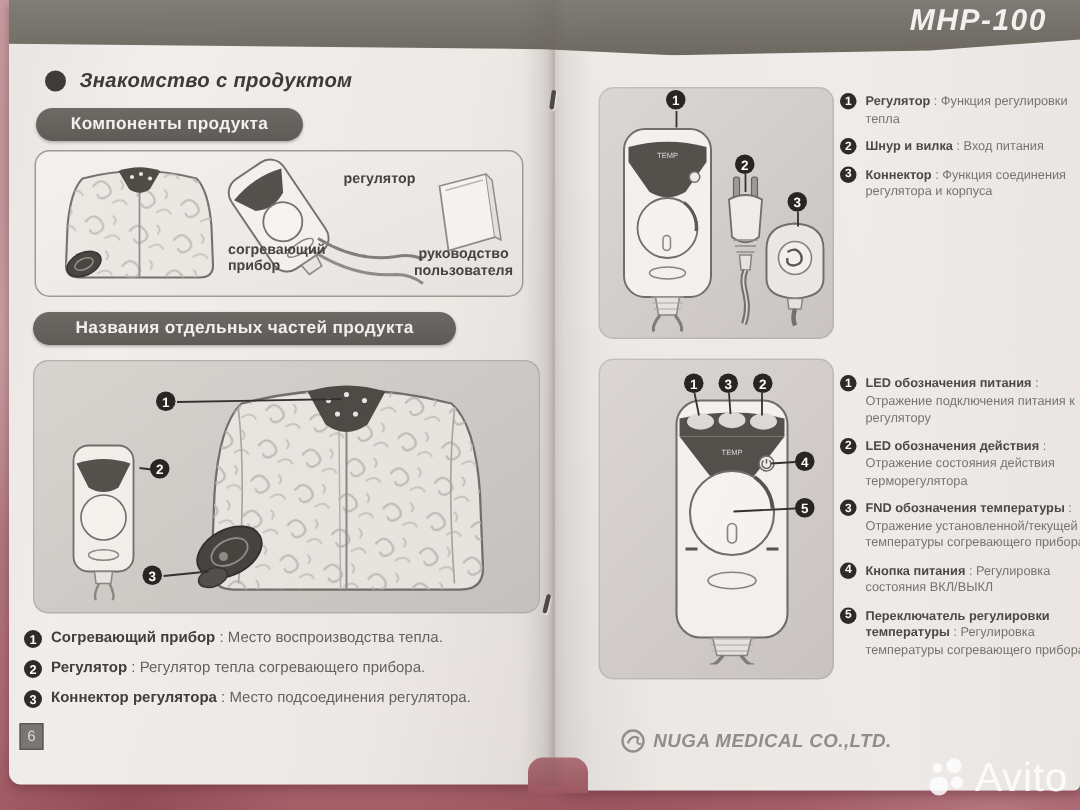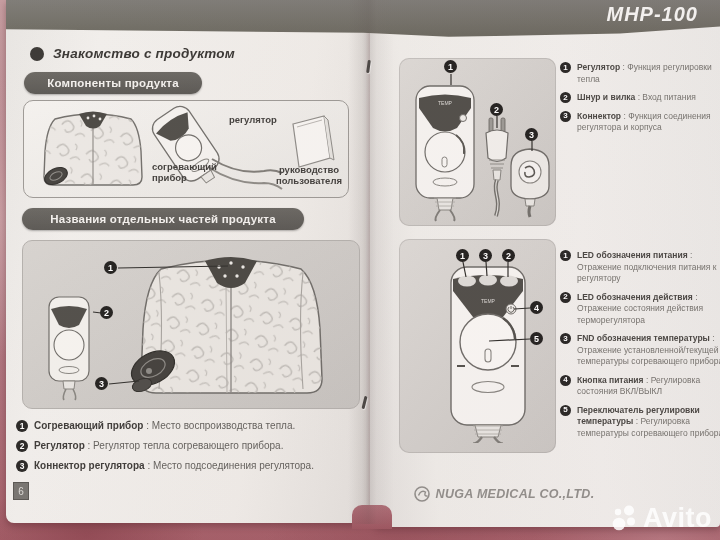--- a/index.html
+++ b/index.html
@@ -57,21 +57,21 @@
   .rl-item{position:relative;padding-left:17px;margin-bottom:7px;font-size:8.5px;line-height:11.5px;color:#72706b;}
   .rl-item b{color:#45433f;font-weight:bold;}
   .rl-item .cnum{position:absolute;left:0;top:0;width:11px;height:11px;font-size:8px;margin:0;}
   .callout{width:13px;height:13px;border-radius:50%;background:#1d1c1a;color:#fff;font-size:9px;font-weight:bold;
     display:flex;align-items:center;justify-content:center;z-index:5;}
   .lead{position:absolute;left:0;top:0;width:100%;height:100%;pointer-events:none;}
   .footer{left:399px;top:486px;width:210px;display:flex;align-items:center;justify-content:center;gap:6px;}
   .footer-text{color:#8f8d89;font-size:12.5px;font-weight:bold;font-style:italic;letter-spacing:.3px;}
   
   .avito{right:8px;bottom:6px;z-index:10;display:flex;align-items:center;gap:5px;opacity:.85;}
-  .avito-text{color:#ffffff;font-size:27px;font-weight:bold;letter-spacing:.5px;}
+  .avito-text{color:#ffffff;font-size:27px;font-weight:normal;letter-spacing:.5px;}
   .tint{inset:0;z-index:9;pointer-events:none;background:linear-gradient(120deg,rgba(255,235,225,.05),rgba(170,130,140,.07));}
   svg text{font-family:"Liberation Sans",sans-serif;}
 </style>
 </head>
 <body>
 
 <svg width="0" height="0" style="position:absolute">
   <defs>
     <pattern id="sw" width="30" height="24" patternUnits="userSpaceOnUse" patternTransform="rotate(12)">
       <path d="M3,12 q4,-8 10,-3 q5,4 0,8 q-4,3 -6,-1" fill="none" stroke="#bab7b2" stroke-width="1.5"></path>

